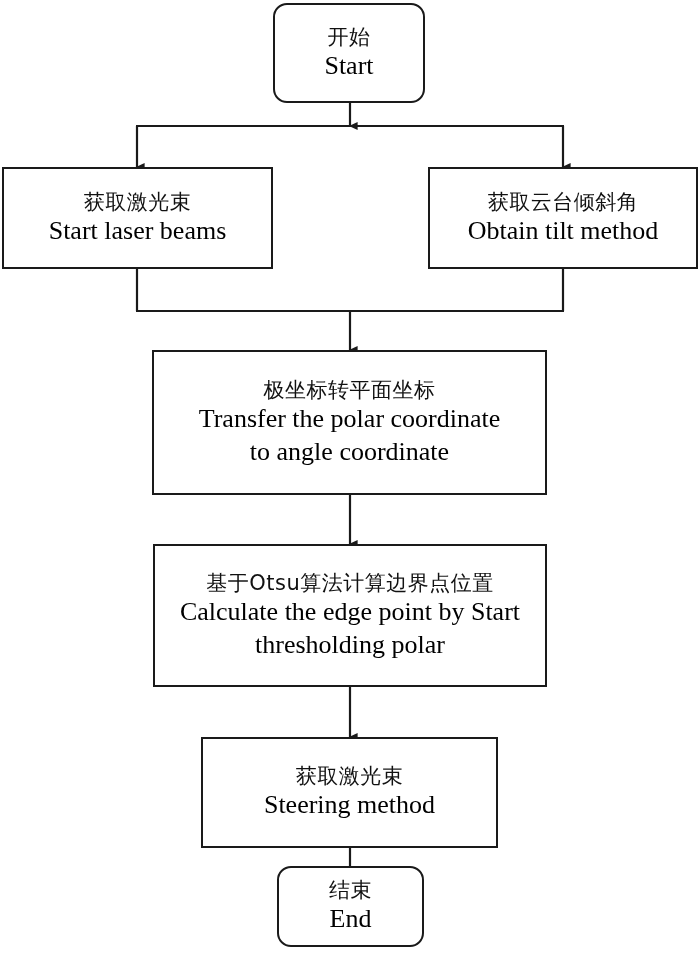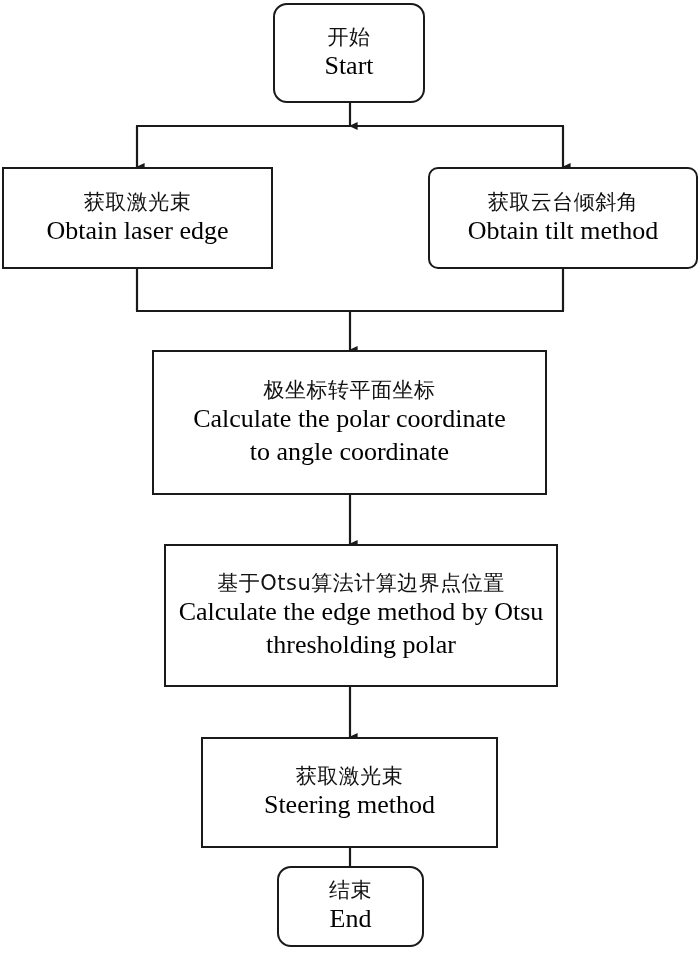--- a/index.html
+++ b/index.html
@@ -55,23 +55,23 @@
     font-size: 26px;
     color: #000000;
   }
   .line-en .en-row {
     white-space: nowrap;
     display: block;
   }
   
   #node-start   { left: 273px; top: 3px;   width: 152px; height: 100px; }
   #node-laser   { left: 2px;   top: 167px; width: 271px; height: 102px; }
-  #node-tilt    { left: 428px; top: 167px; width: 270px; height: 102px; border-radius: 10px; }
+  #node-tilt    { left: 428px; top: 167px; width: 270px; height: 102px; }
   #node-polar   { left: 152px; top: 350px; width: 395px; height: 145px; }
-  #node-otsu    { left: 164px; top: 544px; width: 394px; height: 143px; }
+  #node-otsu    { left: 153px; top: 544px; width: 394px; height: 143px; }
   #node-steer   { left: 201px; top: 737px; width: 297px; height: 111px; }
   #node-end     { left: 277px; top: 866px; width: 147px; height: 81px; }
 </style>
 </head>
 <body>
 
 <div id="flowchart-root">
 
   <svg class="chart-layer" viewBox="0 0 700 968" xmlns="http://www.w3.org/2000/svg">
     <defs>
@@ -106,43 +106,43 @@
   <div class="node-box terminator" id="node-start">
     <span class="line-cn">开始</span>
     <span class="line-en">
       <span class="en-row">Start</span>
     </span>
   </div>
 
   <div class="node-box" id="node-laser">
     <span class="line-cn">获取激光束</span>
     <span class="line-en">
-      <span class="en-row">Obtain laser edge</span>
+      <span class="en-row">Start laser beams</span>
     </span>
   </div>
 
   <div class="node-box" id="node-tilt">
     <span class="line-cn">获取云台倾斜角</span>
     <span class="line-en">
       <span class="en-row">Obtain tilt method</span>
     </span>
   </div>
 
   <div class="node-box" id="node-polar">
     <span class="line-cn">极坐标转平面坐标</span>
     <span class="line-en">
-      <span class="en-row">Calculate the polar coordinate</span>
+      <span class="en-row">Transfer the polar coordinate</span>
       <span class="en-row">to angle coordinate</span>
     </span>
   </div>
 
   <div class="node-box" id="node-otsu">
     <span class="line-cn">基于Otsu算法计算边界点位置</span>
     <span class="line-en">
-      <span class="en-row">Calculate the edge method by Otsu</span>
+      <span class="en-row">Calculate the edge point by Start</span>
       <span class="en-row">thresholding polar</span>
     </span>
   </div>
 
   <div class="node-box" id="node-steer">
     <span class="line-cn">获取激光束</span>
     <span class="line-en">
       <span class="en-row">Steering method</span>
     </span>
   </div>

